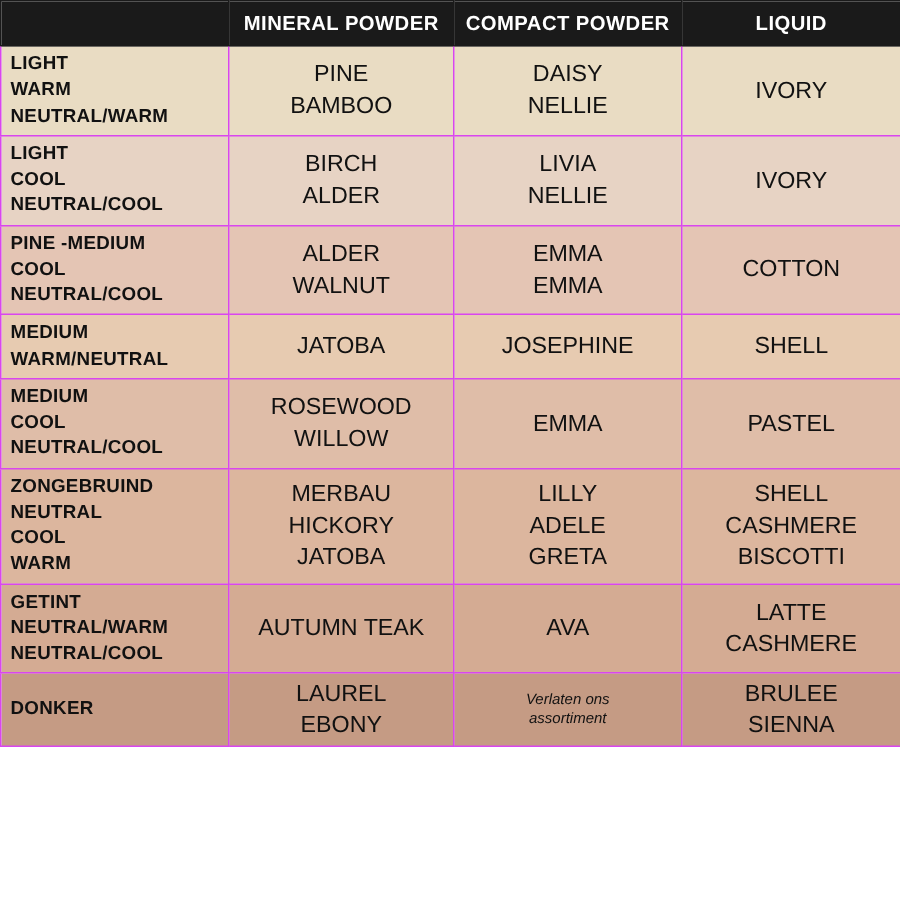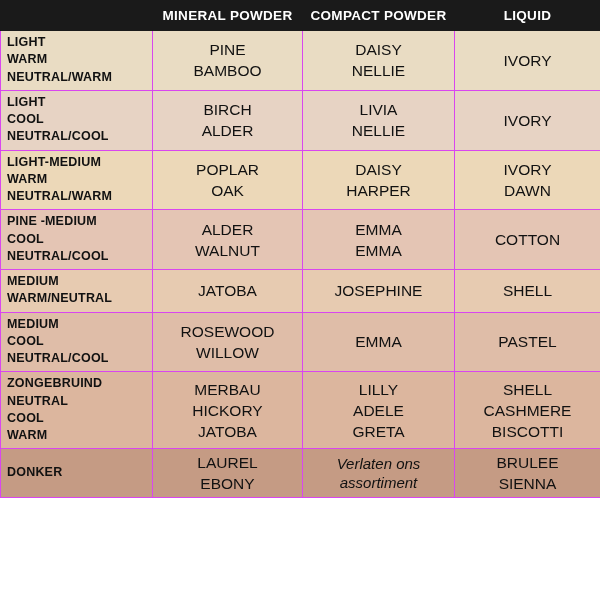--- a/index.html
+++ b/index.html
@@ -63,21 +63,21 @@
     text-align: center;
     padding: 3px 2px;
   }
   td.shades .shade-line {
     font-size: 15.5px;
     color: #111111;
     line-height: 1.36;
     white-space: nowrap;
   }
   td.shades .shade-line.note {
-    font-size: 15px;
+    font-size: 10px;
     font-style: italic;
     line-height: 1.3;
   }
 </style>
 </head>
 <body>
 
 <table id="shade-table">
   <colgroup>
     <col class="c-cat">
@@ -123,39 +123,20 @@
           <div class="shade-line">ALDER</div>
         </td>
         <td class="shades">
           <div class="shade-line">LIVIA</div>
           <div class="shade-line">NELLIE</div>
         </td>
         <td class="shades">
           <div class="shade-line">IVORY</div>
         </td>
       </tr>
-      <tr style="background: rgb(236, 216, 184);">
-        <td class="cat">
-          <div class="cat-line">LIGHT-MEDIUM</div>
-          <div class="cat-line">WARM</div>
-          <div class="cat-line">NEUTRAL/WARM</div>
-        </td>
-        <td class="shades">
-          <div class="shade-line">POPLAR</div>
-          <div class="shade-line">OAK</div>
-        </td>
-        <td class="shades">
-          <div class="shade-line">DAISY</div>
-          <div class="shade-line">HARPER</div>
-        </td>
-        <td class="shades">
-          <div class="shade-line">IVORY</div>
-          <div class="shade-line">DAWN</div>
-        </td>
-      </tr>
       <tr style="background: rgb(228, 197, 180);">
         <td class="cat">
           <div class="cat-line">PINE -MEDIUM</div>
           <div class="cat-line">COOL</div>
           <div class="cat-line">NEUTRAL/COOL</div>
         </td>
         <td class="shades">
           <div class="shade-line">ALDER</div>
           <div class="shade-line">WALNUT</div>
         </td>
@@ -215,20 +196,37 @@
           <div class="shade-line">LILLY</div>
           <div class="shade-line">ADELE</div>
           <div class="shade-line">GRETA</div>
         </td>
         <td class="shades">
           <div class="shade-line">SHELL</div>
           <div class="shade-line">CASHMERE</div>
           <div class="shade-line">BISCOTTI</div>
         </td>
       </tr>
+      <tr style="background: rgb(212, 171, 147);">
+        <td class="cat">
+          <div class="cat-line">GETINT</div>
+          <div class="cat-line">NEUTRAL/WARM</div>
+          <div class="cat-line">NEUTRAL/COOL</div>
+        </td>
+        <td class="shades">
+          <div class="shade-line">AUTUMN TEAK</div>
+        </td>
+        <td class="shades">
+          <div class="shade-line">AVA</div>
+        </td>
+        <td class="shades">
+          <div class="shade-line">LATTE</div>
+          <div class="shade-line">CASHMERE</div>
+        </td>
+      </tr>
       <tr style="background: rgb(197, 155, 132);">
         <td class="cat">
           <div class="cat-line">DONKER</div>
         </td>
         <td class="shades">
           <div class="shade-line">LAUREL</div>
           <div class="shade-line">EBONY</div>
         </td>
         <td class="shades">
           <div class="shade-line note">Verlaten ons</div>

